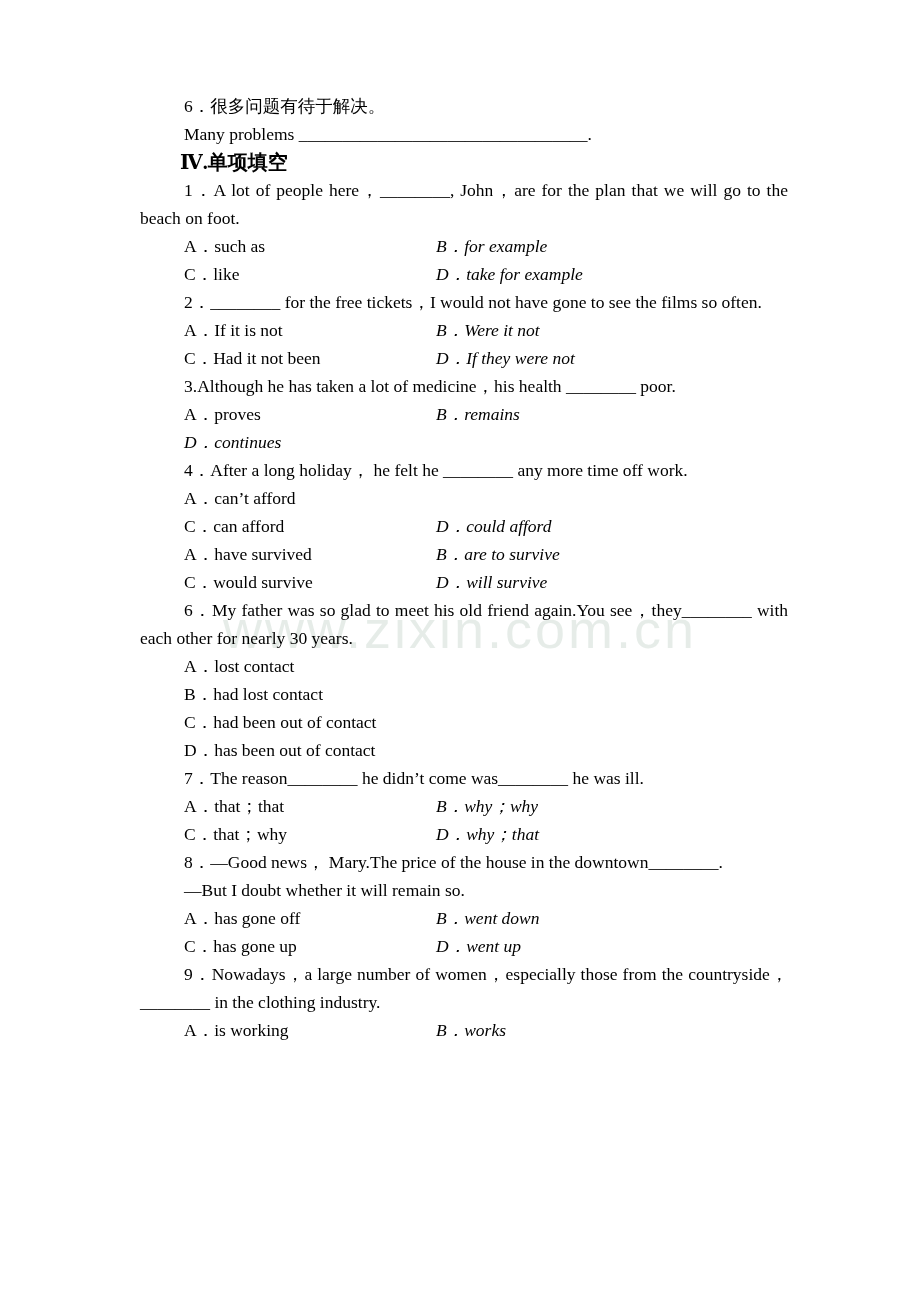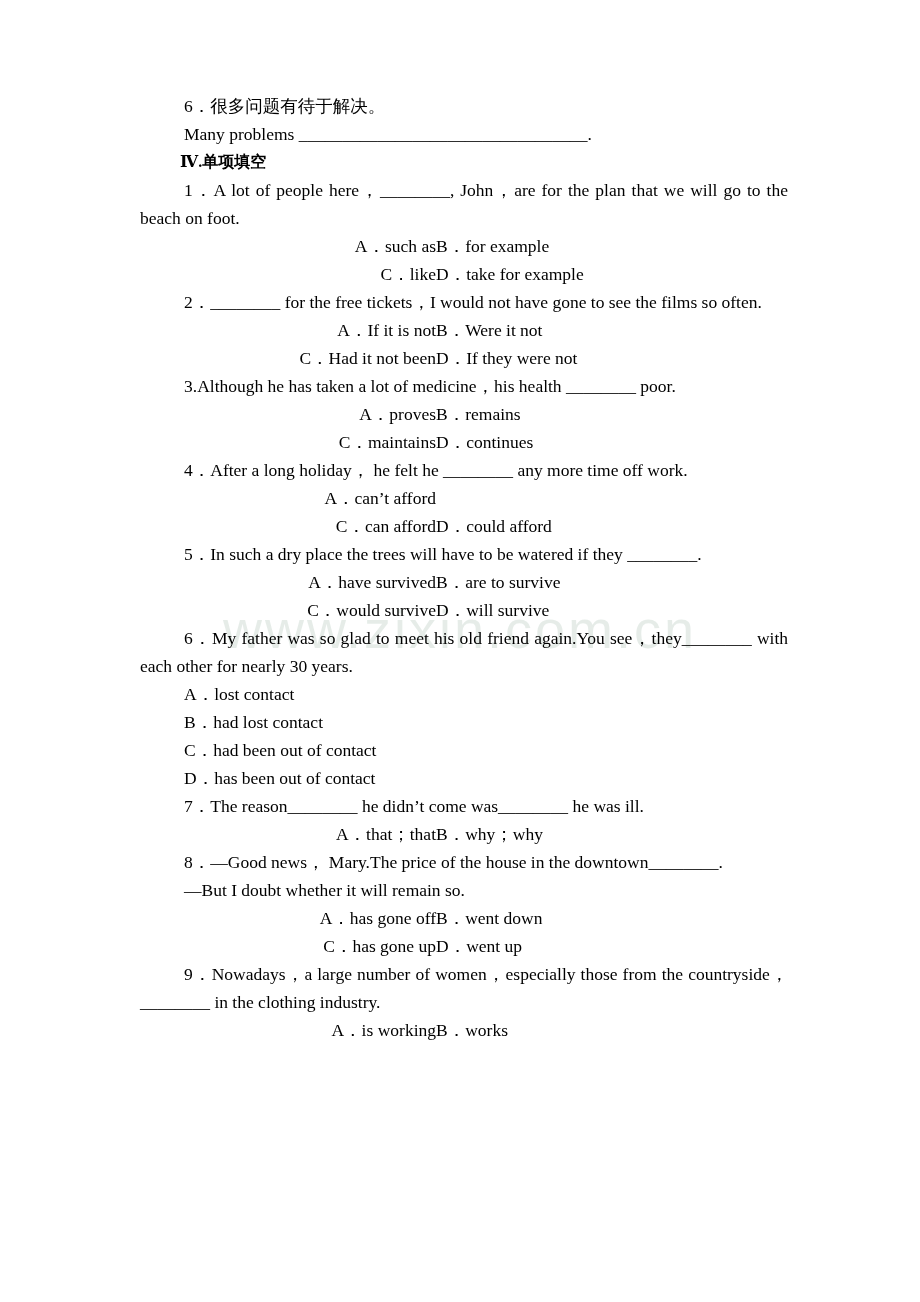--- a/index.html
+++ b/index.html
@@ -40,33 +40,33 @@
     line-height: 28px;
     z-index: 1;
   }
   .para {
     text-align: justify;
     text-indent: 44px;
   }
   .heading {
     font-weight: bold;
     text-indent: 40px;
-    font-size: 16px;
+    font-size: 20px;
   }
   .opts-row {
     display: flex;
     padding-left: 44px;
   }
   .opt-left {
     width: 252px;
     flex: 0 0 252px;
-    text-align: right;
   }
   .opt-right {
     flex: 1 1 auto;
+    font-style: italic;
   }
   .opt-single {
     padding-left: 44px;
     font-family: Liberation Serif, serif;
   }
 </style>
 </head>
 <body>
 
 <div class="page">
@@ -92,49 +92,51 @@
       <div class="opts-row">
         <span class="opt-left">C．Had it not been</span>
         <span class="opt-right">D．If they were not</span>
       </div>
       <p class="para">3.Although he has taken a lot of medicine，his health ________ poor.</p>
       <div class="opts-row">
         <span class="opt-left">A．proves</span>
         <span class="opt-right">B．remains</span>
       </div>
       <div class="opts-row">
-        <span class="opt-left">C．maintains</span>
         <span class="opt-right">D．continues</span>
       </div>
       <p class="para">4．After a long holiday， he felt he ________ any more time off work.</p>
       <div class="opts-row">
         <span class="opt-left">A．can’t afford</span>
       </div>
       <div class="opts-row">
         <span class="opt-left">C．can afford</span>
         <span class="opt-right">D．could afford</span>
       </div>
-      <p class="para">5．In such a dry place the trees will have to be watered if they ________.</p>
       <div class="opts-row">
         <span class="opt-left">A．have survived</span>
         <span class="opt-right">B．are to survive</span>
       </div>
       <div class="opts-row">
         <span class="opt-left">C．would survive</span>
         <span class="opt-right">D．will survive</span>
       </div>
       <p class="para">6．My father was so glad to meet his old friend again.You see，they________ with each other for nearly 30 years.</p>
       <p class="opt-single">A．lost contact</p>
       <p class="opt-single">B．had lost contact</p>
       <p class="opt-single">C．had been out of contact</p>
       <p class="opt-single">D．has been out of contact</p>
       <p class="para">7．The reason________ he didn’t come was________ he was ill.</p>
       <div class="opts-row">
         <span class="opt-left">A．that；that</span>
         <span class="opt-right">B．why；why</span>
+      </div>
+      <div class="opts-row">
+        <span class="opt-left">C．that；why</span>
+        <span class="opt-right">D．why；that</span>
       </div>
       <p class="para">8．—Good news， Mary.The price of the house in the downtown________.</p>
       <p class="para">—But I doubt whether it will remain so.</p>
       <div class="opts-row">
         <span class="opt-left">A．has gone off</span>
         <span class="opt-right">B．went down</span>
       </div>
       <div class="opts-row">
         <span class="opt-left">C．has gone up</span>
         <span class="opt-right">D．went up</span>

